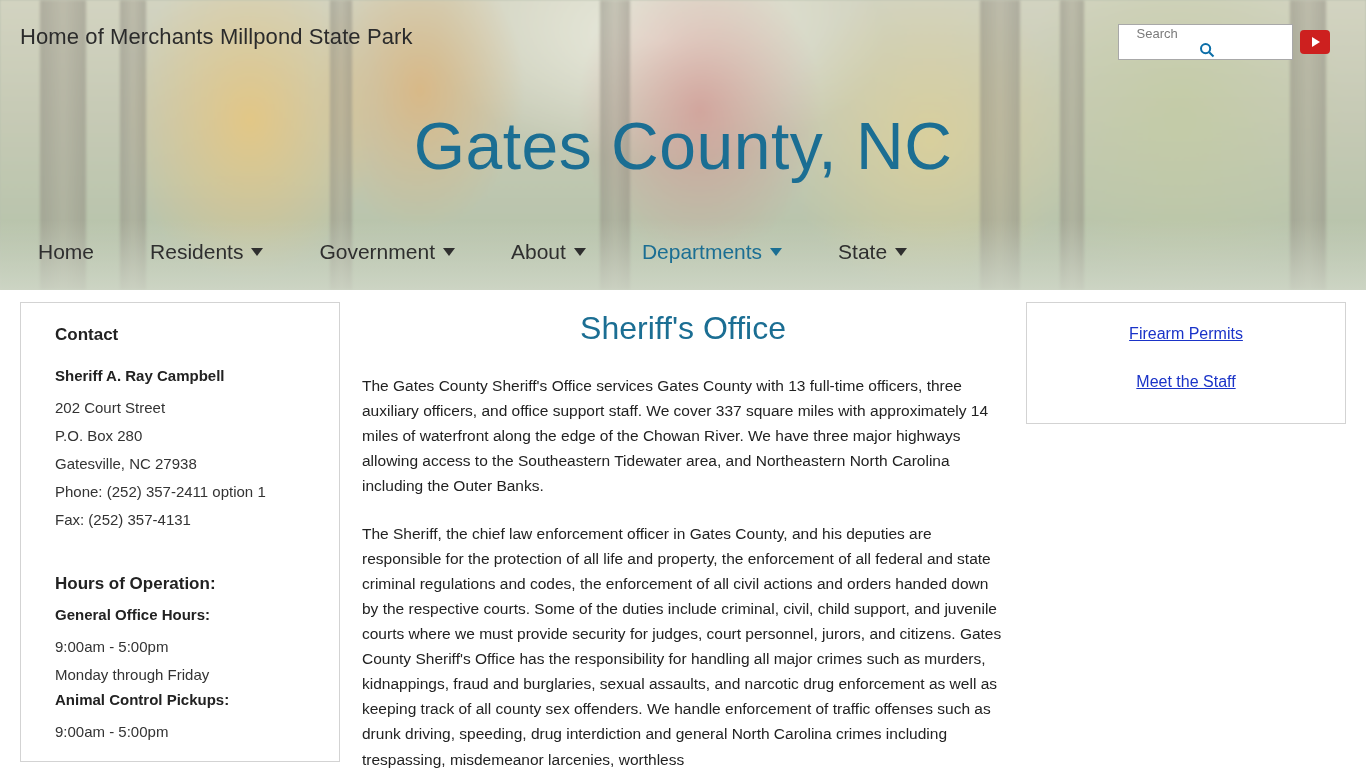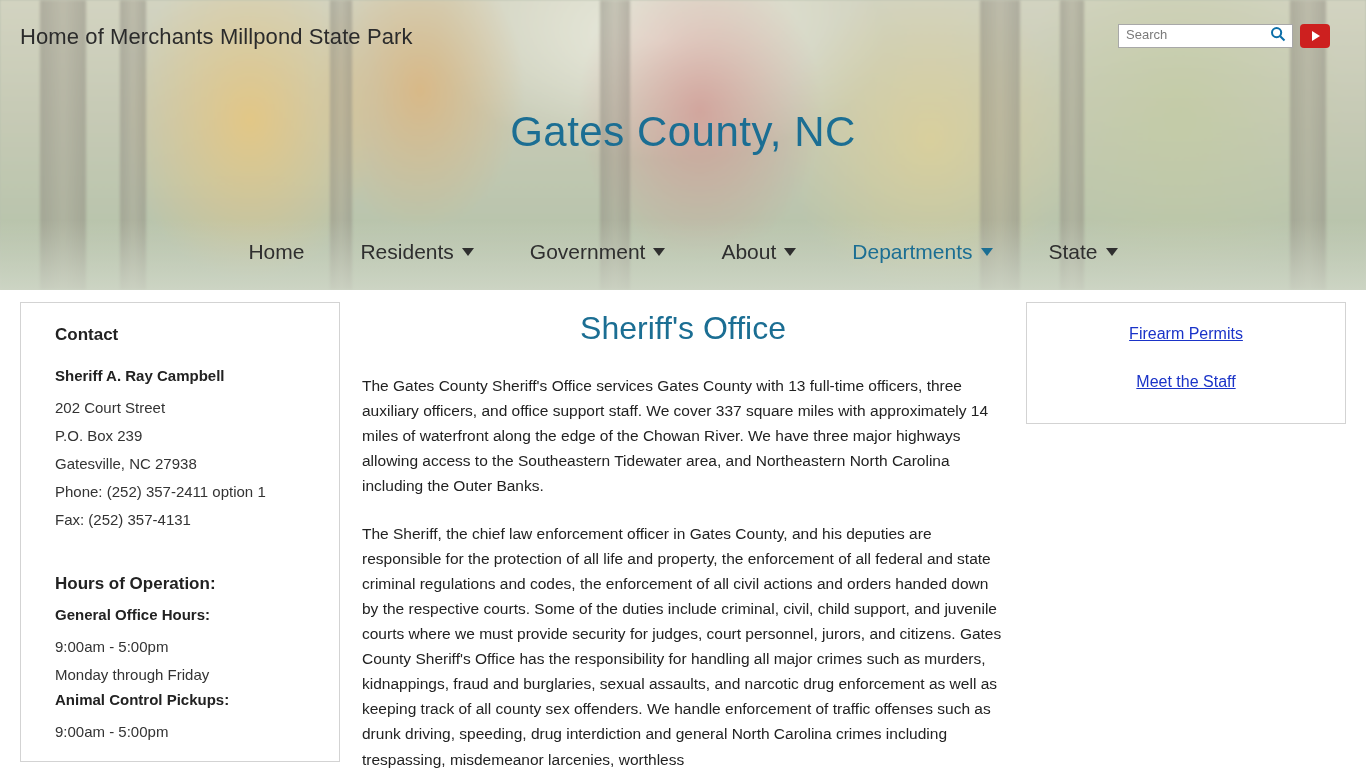--- a/index.html
+++ b/index.html
@@ -62,24 +62,25 @@
     position: absolute;
     right: 36px; top: 24px;
     z-index: 6;
     display: flex;
     align-items: center;
   }
   .search-box {
     display: flex;
     align-items: center;
     width: 175px;
-    height: 24px;
+    height: 36px;
     background: #ffffff;
     border: 1px solid #a8a8a8;
     padding: 0 2px 4px 5px;
+    flex-direction: column;
   }
   .search-box input {
     border: 0; outline: 0;
     width: 145px;
     height: 20px;
     font-size: 13px;
     color: #333;
     font-family: "Liberation Sans", sans-serif;
     background: transparent;
   }
@@ -102,32 +103,31 @@
     border-top: 5px solid transparent;
     border-bottom: 5px solid transparent;
     margin-left: 2px;
   }
 
   .site-title {
     position: absolute;
     left: 0; right: 0;
     top: 108px;
     text-align: center;
-    font-size: 42px;
+    font-size: 66px;
     color: #1b6e93;
     letter-spacing: 0.5px;
     z-index: 6;
   }
 
   .nav {
     position: absolute;
-    left: 0; right: 0;
+    left: 10px; right: 0;
     top: 240px;
     display: flex;
-    justify-content: center;
     align-items: center;
     gap: 0px;
     z-index: 6;
   }
   .nav-item {
     display: flex;
     align-items: center;
     gap: 8px;
     padding: 0 28px;
     font-size: 21px;
@@ -296,21 +296,21 @@
     </div>
   </div>
 </div>
 
 <div class="page">
 
   <aside class="card sidebar-left">
     <div class="sb-h">Contact</div>
     <div class="sb-name">Sheriff A. Ray Campbell</div>
     <div class="sb-line">202 Court Street</div>
-    <div class="sb-line">P.O. Box 239</div>
+    <div class="sb-line">P.O. Box 280</div>
     <div class="sb-line">Gatesville, NC 27938</div>
     <div class="sb-line">Phone: (252) 357-2411 option 1</div>
     <div class="sb-line">Fax: (252) 357-4131</div>
 
     <div class="sb-h2">Hours of Operation:</div>
     <div class="sb-sub">General Office Hours:</div>
     <div class="sb-line">9:00am - 5:00pm</div>
     <div class="sb-line">Monday through Friday</div>
     <div class="sb-sub" style="">Animal Control Pickups:</div>
     <div class="sb-line">9:00am - 5:00pm</div>

